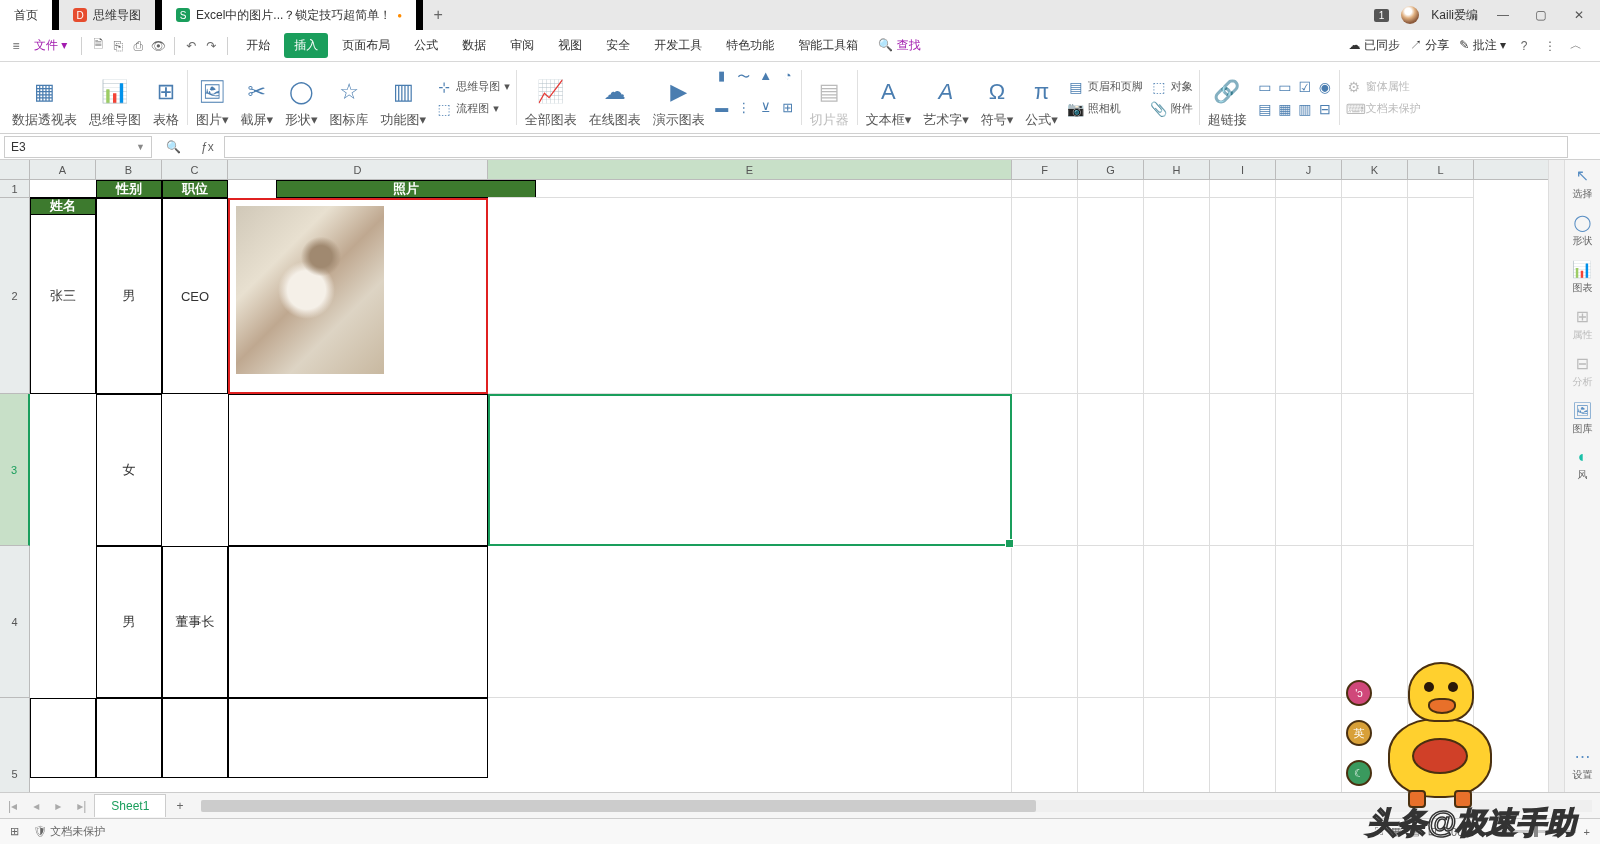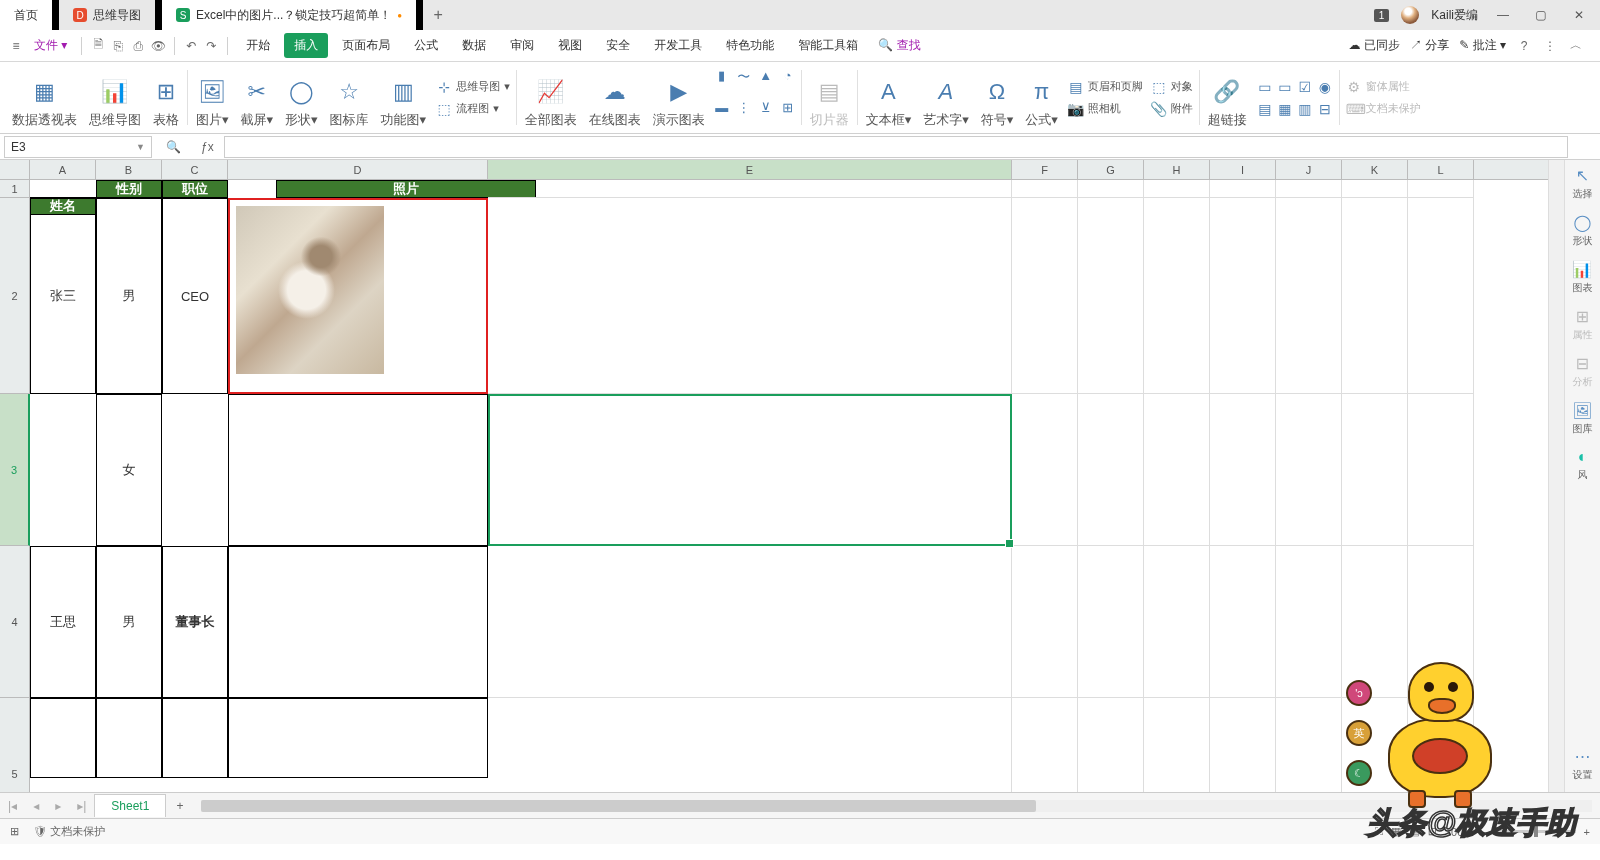--- a/index.html
+++ b/index.html
@@ -326,23 +326,22 @@
       <div class="cell bord hdr" style="left: 0px; top: 17px; width: 66px; height: 18px;">姓名</div>
           <div class="cell bord hdr" style="left: 66px; top: 0px; width: 66px; height: 18px;">性别</div>
           <div class="cell bord hdr" style="left: 132px; top: 0px; width: 66px; height: 18px;">职位</div>
           <div class="cell bord hdr" style="left: 198px; top: 0px; width: 260px; height: 18px; margin-left: 48px;">照片</div>
           <div class="cell bord" style="left: 0px; top: 18px; width: 66px; height: 196px;">张三</div>
           <div class="cell bord" style="left: 66px; top: 18px; width: 66px; height: 196px;">男</div>
           <div class="cell bord" style="left: 132px; top: 18px; width: 66px; height: 196px;">CEO</div>
           <div class="cell bord" style="left: 198px; top: 18px; width: 260px; height: 196px;"></div>
           <div class="cell bord" style="left: 66px; top: 214px; width: 66px; height: 152px;">女</div>
           <div class="cell bord" style="left: 198px; top: 214px; width: 260px; height: 152px;"></div>
-          <div class="cell bord" style="left: 0px; top: 366px; width: 66px; height: 152px;">王思</div>
           <div class="cell bord" style="left: 66px; top: 366px; width: 66px; height: 152px;">男</div>
-          <div class="cell bord" style="left: 132px; top: 366px; width: 66px; height: 152px; font-weight: bold;">董事长</div>
+          <div class="cell bord" style="left: 132px; top: 366px; width: 66px; height: 152px;">董事长</div>
           <div class="cell bord" style="left: 198px; top: 366px; width: 260px; height: 152px;"></div>
           <div class="cell bord" style="left: 0px; top: 518px; width: 66px; height: 80px;"></div>
           <div class="cell bord" style="left: 66px; top: 518px; width: 66px; height: 80px;"></div>
           <div class="cell bord" style="left: 132px; top: 518px; width: 66px; height: 80px;"></div>
           <div class="cell bord" style="left: 198px; top: 518px; width: 260px; height: 80px;"></div>
           <div class="cell" style="left: 458px; top: 0px; width: 524px; height: 18px;"></div>
           <div class="cell" style="left: 982px; top: 0px; width: 66px; height: 18px;"></div>
           <div class="cell" style="left: 1048px; top: 0px; width: 66px; height: 18px;"></div>
           <div class="cell" style="left: 1114px; top: 0px; width: 66px; height: 18px;"></div>
           <div class="cell" style="left: 1180px; top: 0px; width: 66px; height: 18px;"></div>

